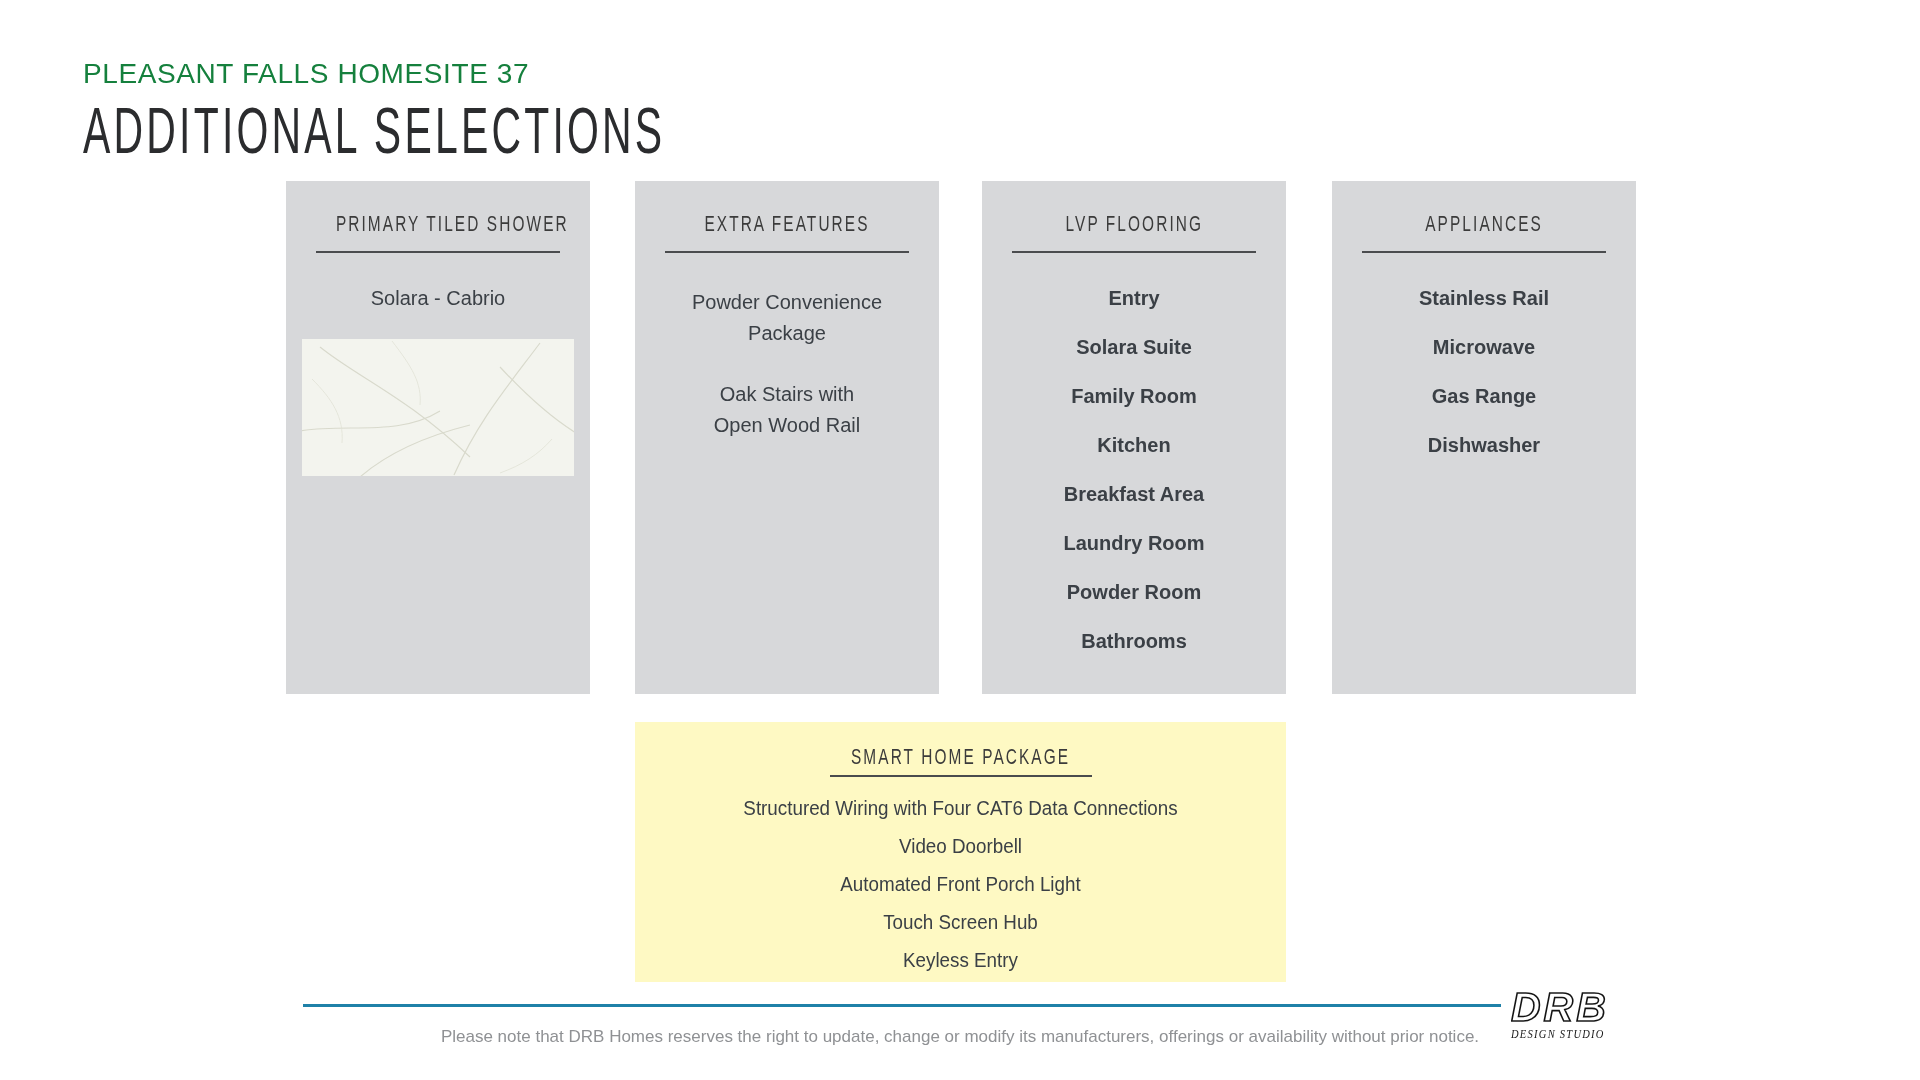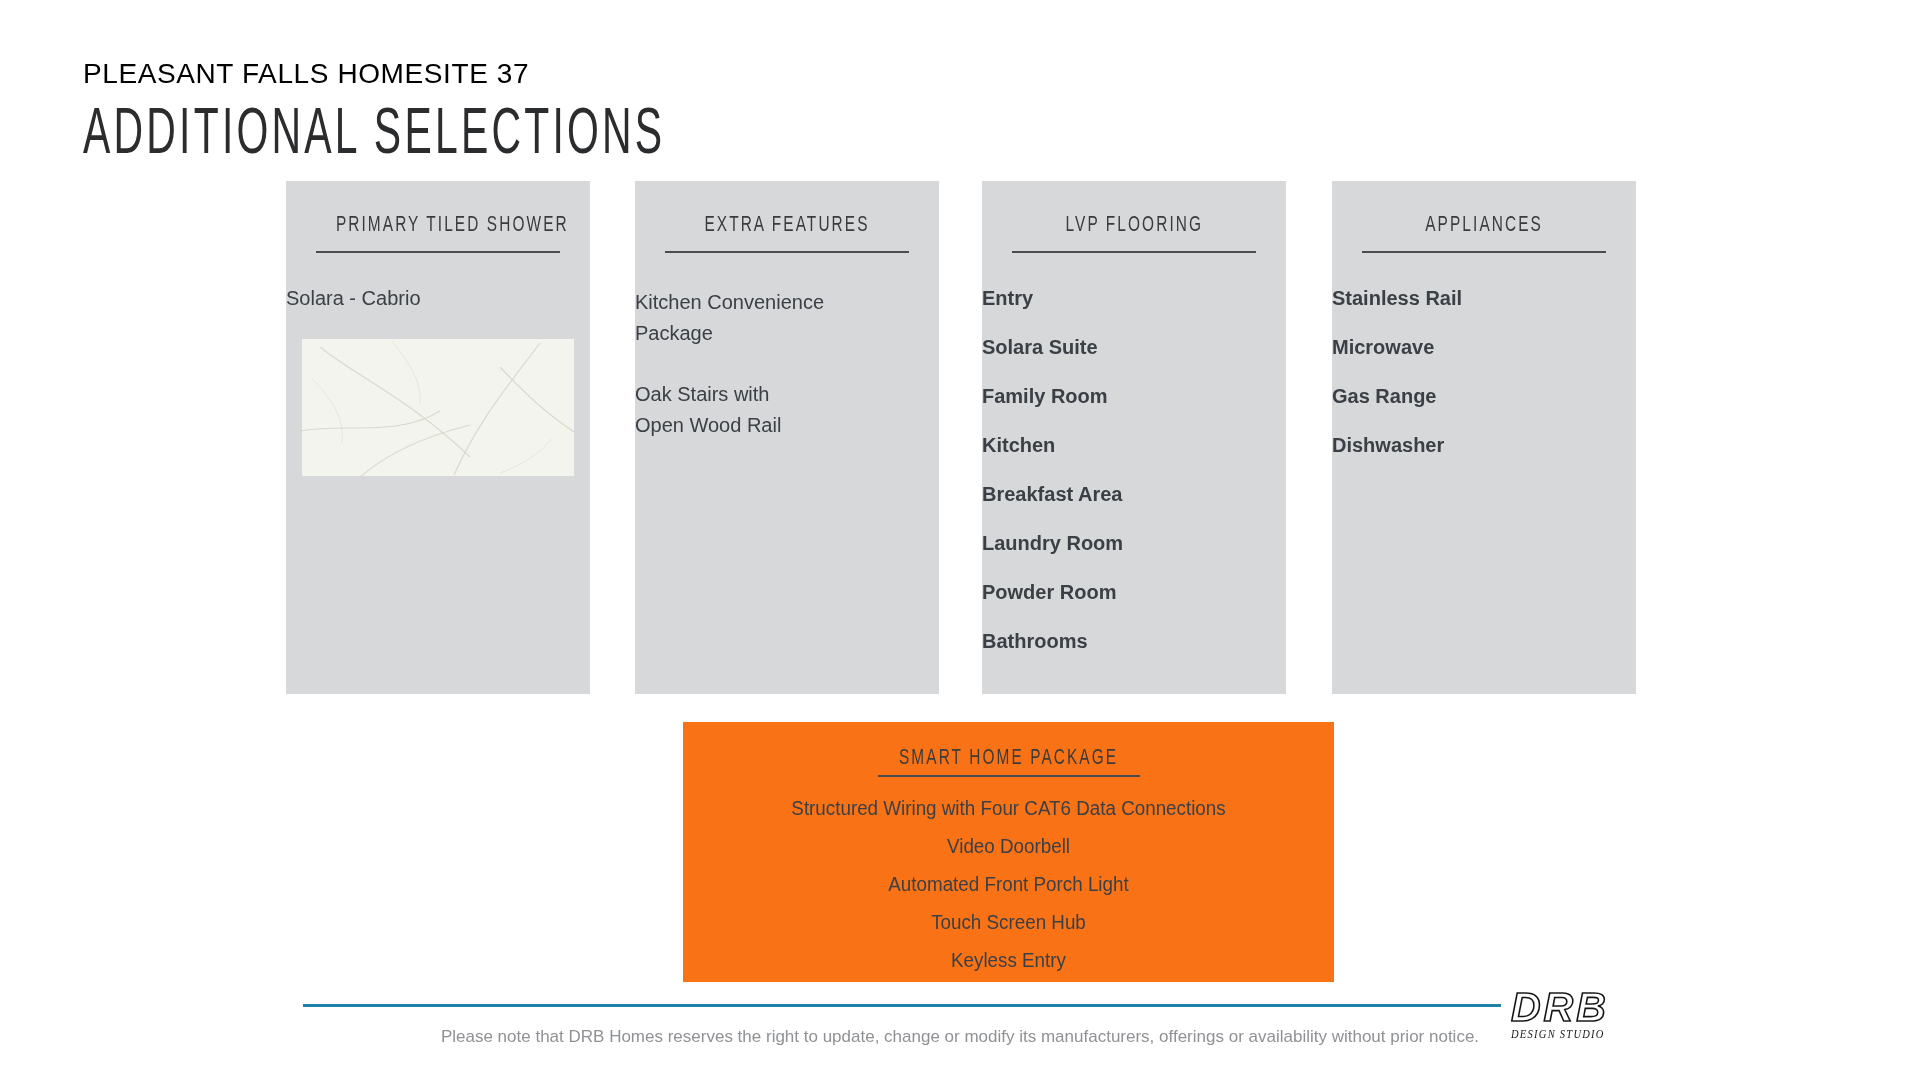--- a/index.html
+++ b/index.html
@@ -10,21 +10,21 @@
     position:relative;
     overflow:hidden;
     color:#3b4046;
   }
   .page { position:absolute; inset:0; background:#fff; }
 
   
   .project-title {
     position:absolute; left:83px; top:56px;
     font-size:28px; line-height:36px; letter-spacing:0.6px;
-    color:#000000; font-weight:400; white-space:nowrap;
+    color:#15803d; font-weight:400; white-space:nowrap;
   }
   .main-title { position:absolute; left:83px; top:92px; white-space:nowrap; }
   .main-title .cond {
     display:inline-block;
     font-size:64px; line-height:78px; font-weight:400;
     letter-spacing:5px; color:#2b2c2e;
     transform:scaleX(0.64); transform-origin:left center;
   }
 
   
@@ -33,32 +33,32 @@
     background:#d7d8da;
   }
   .card-head { padding-top:30px; text-align:center; }
   .cond-head {
     display:inline-block;
     font-size:22px; line-height:26px; letter-spacing:3px;
     color:#3b3b3b; font-weight:400; white-space:nowrap;
     transform:scaleX(0.7); transform-origin:center;
   }
   .rule { width:244px; height:2px; background:#4a4c4e; margin:14px auto 0; }
-  .card-body { padding-top:34px; text-align:left; font-size:20px; }
+  .card-body { padding-top:34px; text-align:center; font-size:20px; }
 
   .list-tight .item { line-height:22px; margin-bottom:27px;font-weight:bold; }
   .list-roomy .item { line-height:31px; margin-bottom:30px; }
   .single .item { line-height:22px; }
 
   .swatch { display:block; margin:30px auto 0; width:272px; height:137px; }
 
   
   .smart-card {
     position:absolute; left:635px; top:722px; width:651px; height:260px;
-    background:#f97316; text-align:center;margin-left:48px;
+    background:#fef9c3; text-align:center;
   }
   .smart-card .card-head { padding-top:22px; }
   .smart-card .rule { width:262px; margin-top:5px; }
   .smart-body { padding-top:20px; font-size:20px; }
   .smart-body .item { line-height:22px; margin-bottom:16px; display:block; transform:scaleX(0.94); transform-origin:center; }
 
   
   .footer-line {
     position:absolute; left:303px; top:1004px; width:1198px; height:3px;
     background:#1f81a8;
@@ -113,21 +113,21 @@
     </div>
   </section>
 
   <section class="card list-roomy" style="left:635px;">
     <div class="card-head">
       <span class="cond-head">EXTRA FEATURES</span>
     </div>
     <div class="rule"></div>
     <div class="card-body">
       <div class="item">
-        <div>Kitchen Convenience</div>
+        <div>Powder Convenience</div>
         <div>Package</div>
       </div>
       <div class="item">
         <div>Oak Stairs with</div>
         <div>Open Wood Rail</div>
       </div>
     </div>
   </section>
 
   <section class="card list-tight" style="left:982px;">

